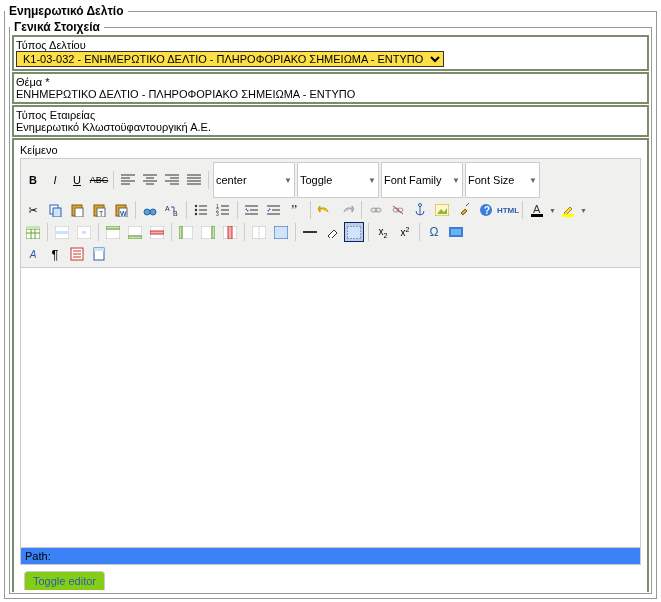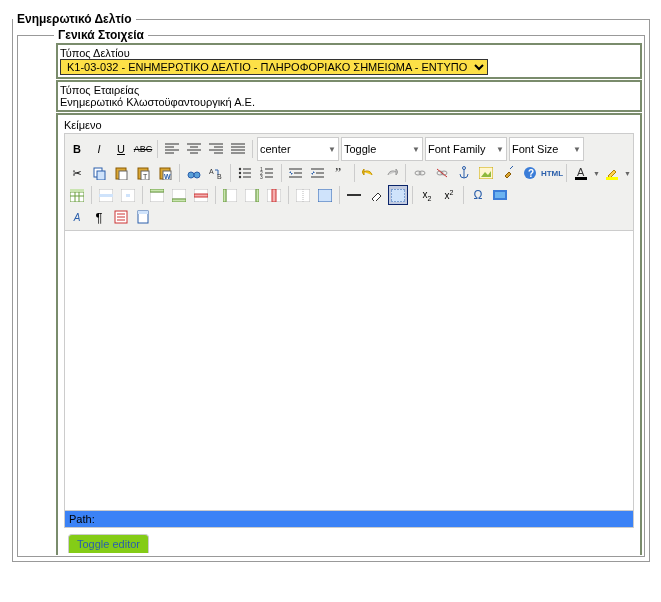--- a/index.html
+++ b/index.html
@@ -5,31 +5,30 @@
   * { box-sizing: border-box; }
   body {
     margin: 0;
     padding: 0;
     font-family: Arial, sans-serif;
     background: #fff;
     width: 661px;
   }
   fieldset {
     border: 1px solid #999;
-    margin: 12px;
+    margin: 4px;
     padding: 0;
   }
   legend {
     font-weight: bold;
     font-size: 12px;
     padding: 0 4px;
   }
   .inner-fieldset {
     margin: 2px 4px 4px 4px;
-    padding-left: 36px;
   }
   .field-row {
     border: 2px solid #7a8c6c;
     margin: 1px 2px;
     padding: 2px;
     font-size: 11px;
   }
   .field-row-last {
     border-bottom: none;
   }
@@ -78,21 +77,21 @@
     border: 1px solid #0a246a;
     background: #c2cbe0;
   }
   .tb-sep {
     width: 1px;
     height: 18px;
     background: #ccc;
     margin: 0 2px;
   }
   .tb-select {
-    height: 24px;
+    height: 36px;
     border: 1px solid #ccc;
     font-size: 11px;
     background: #fff;
     padding: 0 2px;
     display: inline-flex;
     align-items: center;
     justify-content: space-between;
   }
   .tb-select .arrow {
     font-size: 8px;
@@ -136,20 +135,24 @@
   <fieldset class="inner-fieldset">
     <legend>Γενικά Στοιχεία</legend>
 
     <div class="field-row">
       <div class="field-label">Τύπος Δελτίου</div>
       <select>
         <option>Κ1-03-032 - ΕΝΗΜΕΡΩΤΙΚΟ ΔΕΛΤΙΟ - ΠΛΗΡΟΦΟΡΙΑΚΟ ΣΗΜΕΙΩΜΑ - ΕΝΤΥΠΟ</option>
       </select>
     </div>
 
+    <div class="field-row">
+      <div class="field-label">Θέμα *</div>
+      <div class="field-value">ΕΝΗΜΕΡΩΤΙΚΟ ΔΕΛΤΙΟ - ΠΛΗΡΟΦΟΡΙΑΚΟ ΣΗΜΕΙΩΜΑ - ΕΝΤΥΠΟ</div>
+    </div>
 
     <div class="field-row">
       <div class="field-label">Τύπος Εταιρείας</div>
       <div class="field-value">Ενημερωτικό Κλωστοϋφαντουργική Α.Ε.</div>
     </div>
 
     <div class="field-row field-row-last">
       <div class="editor-label">Κείμενο</div>
 
       <div class="editor-wrap">

